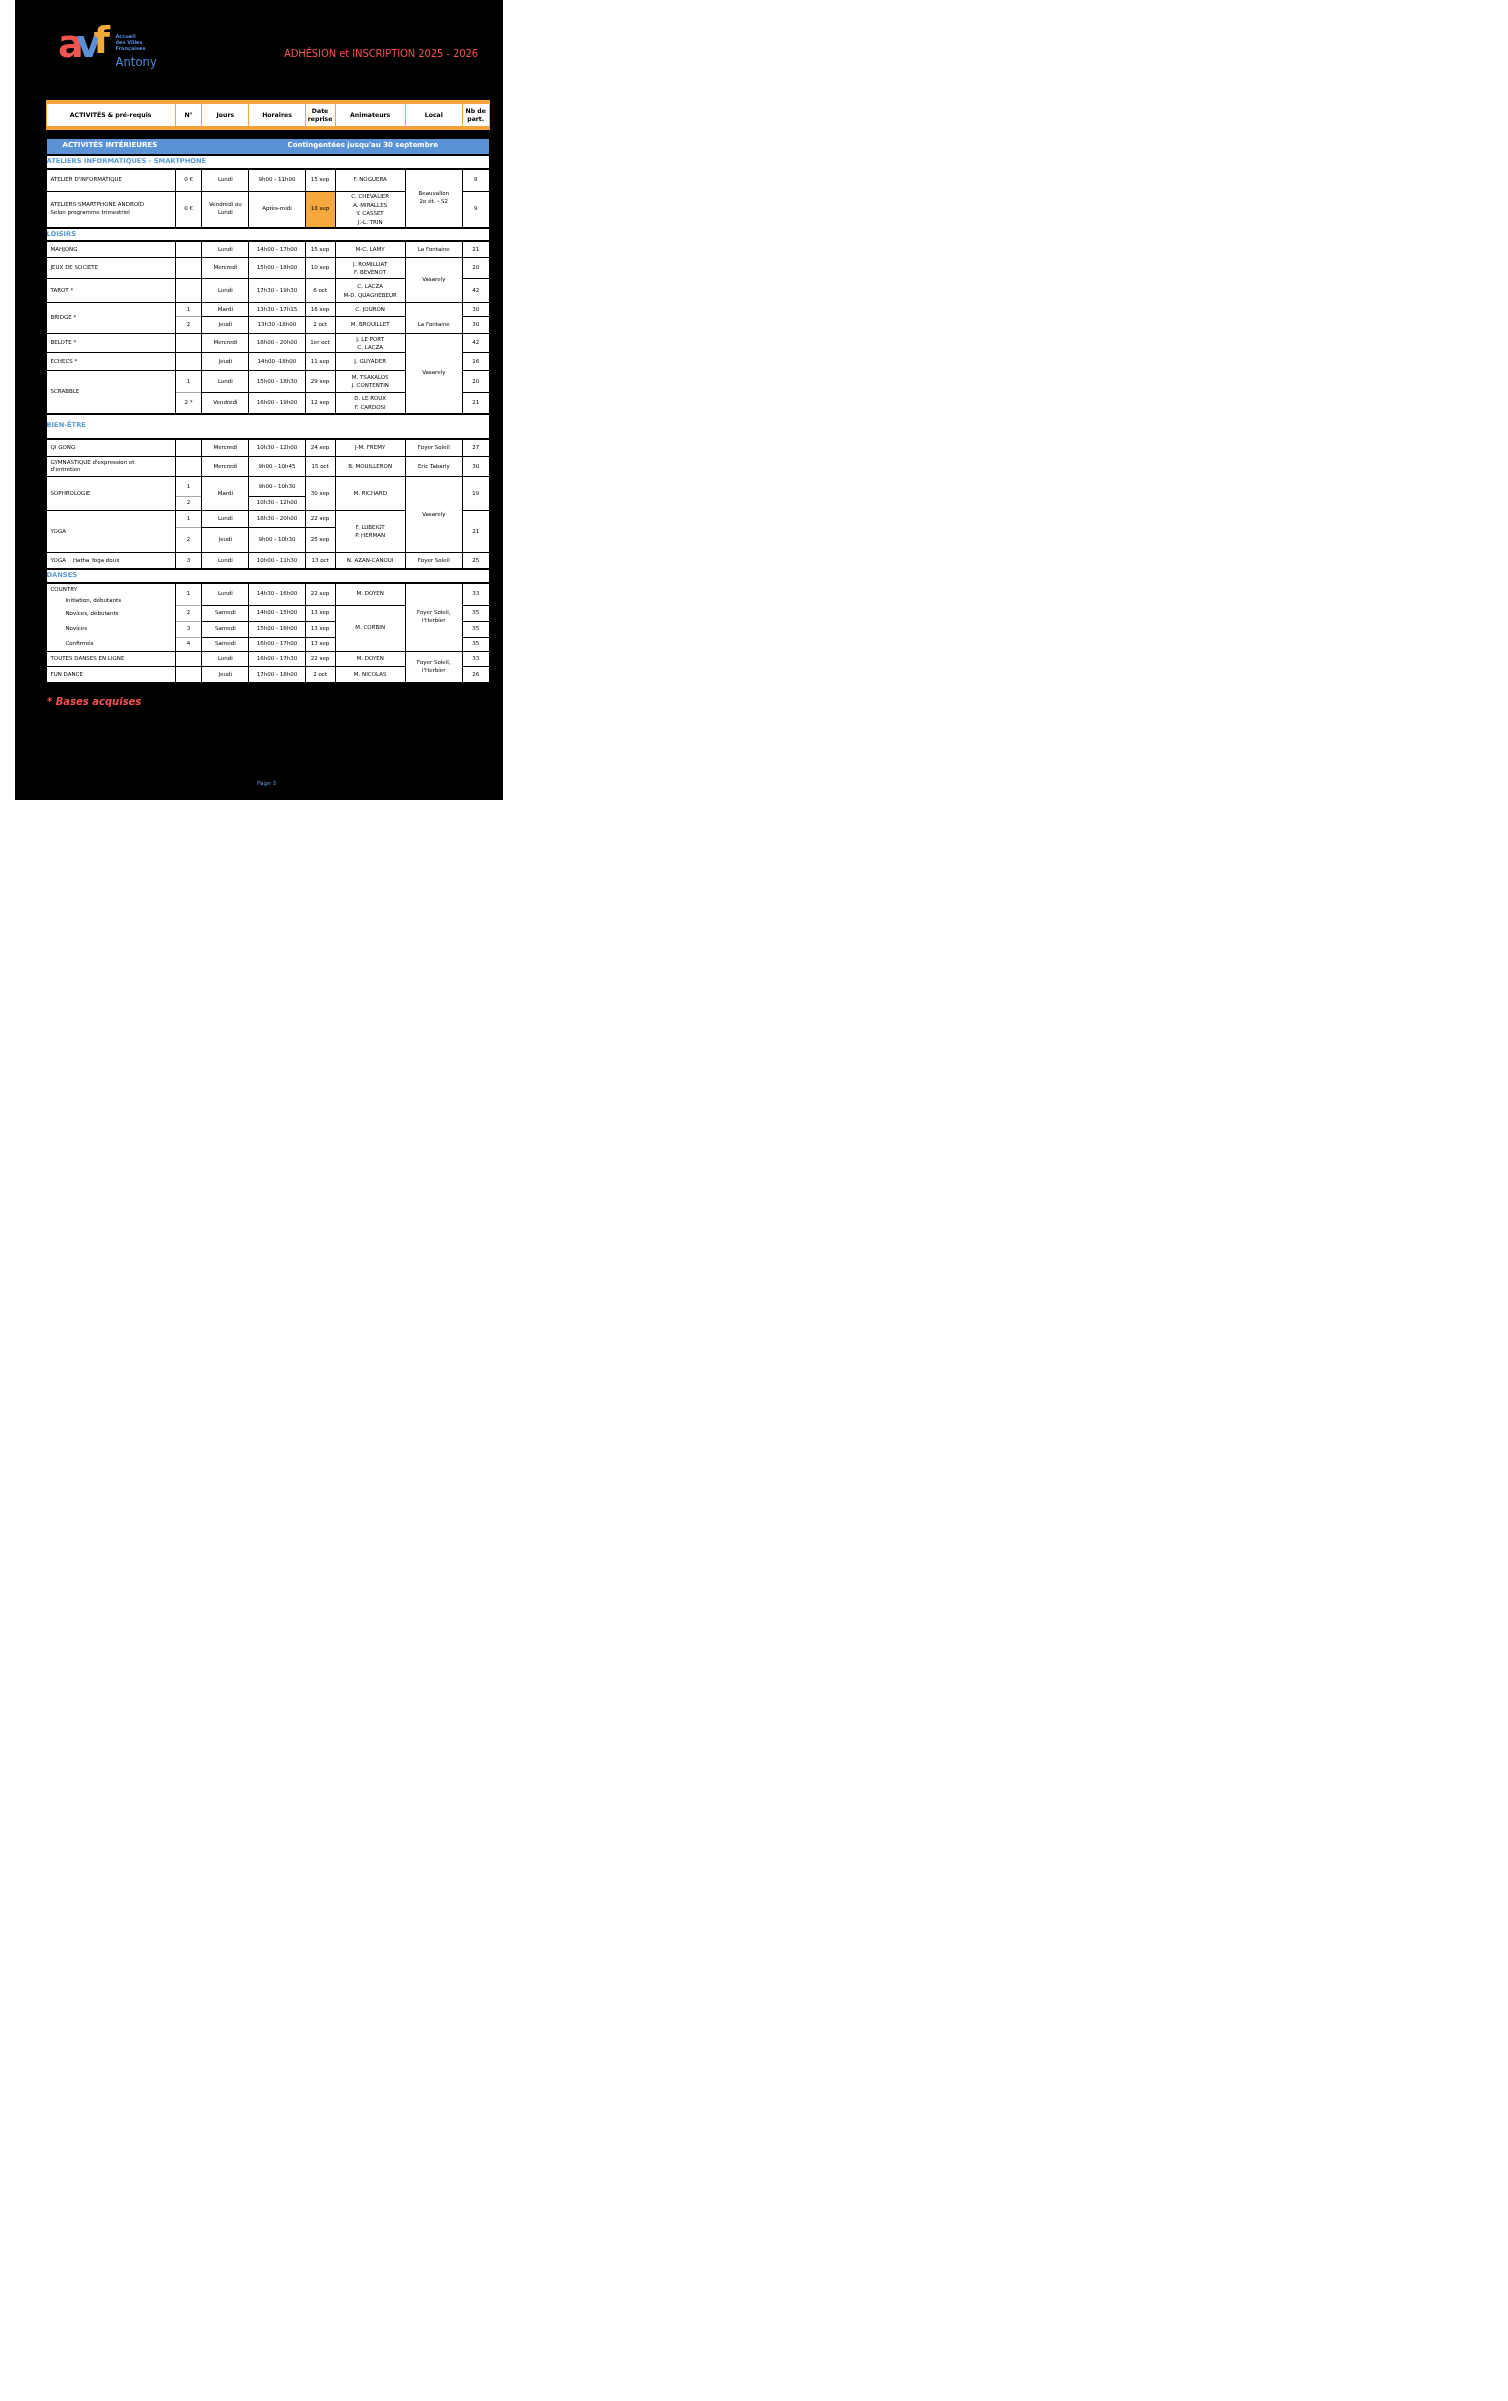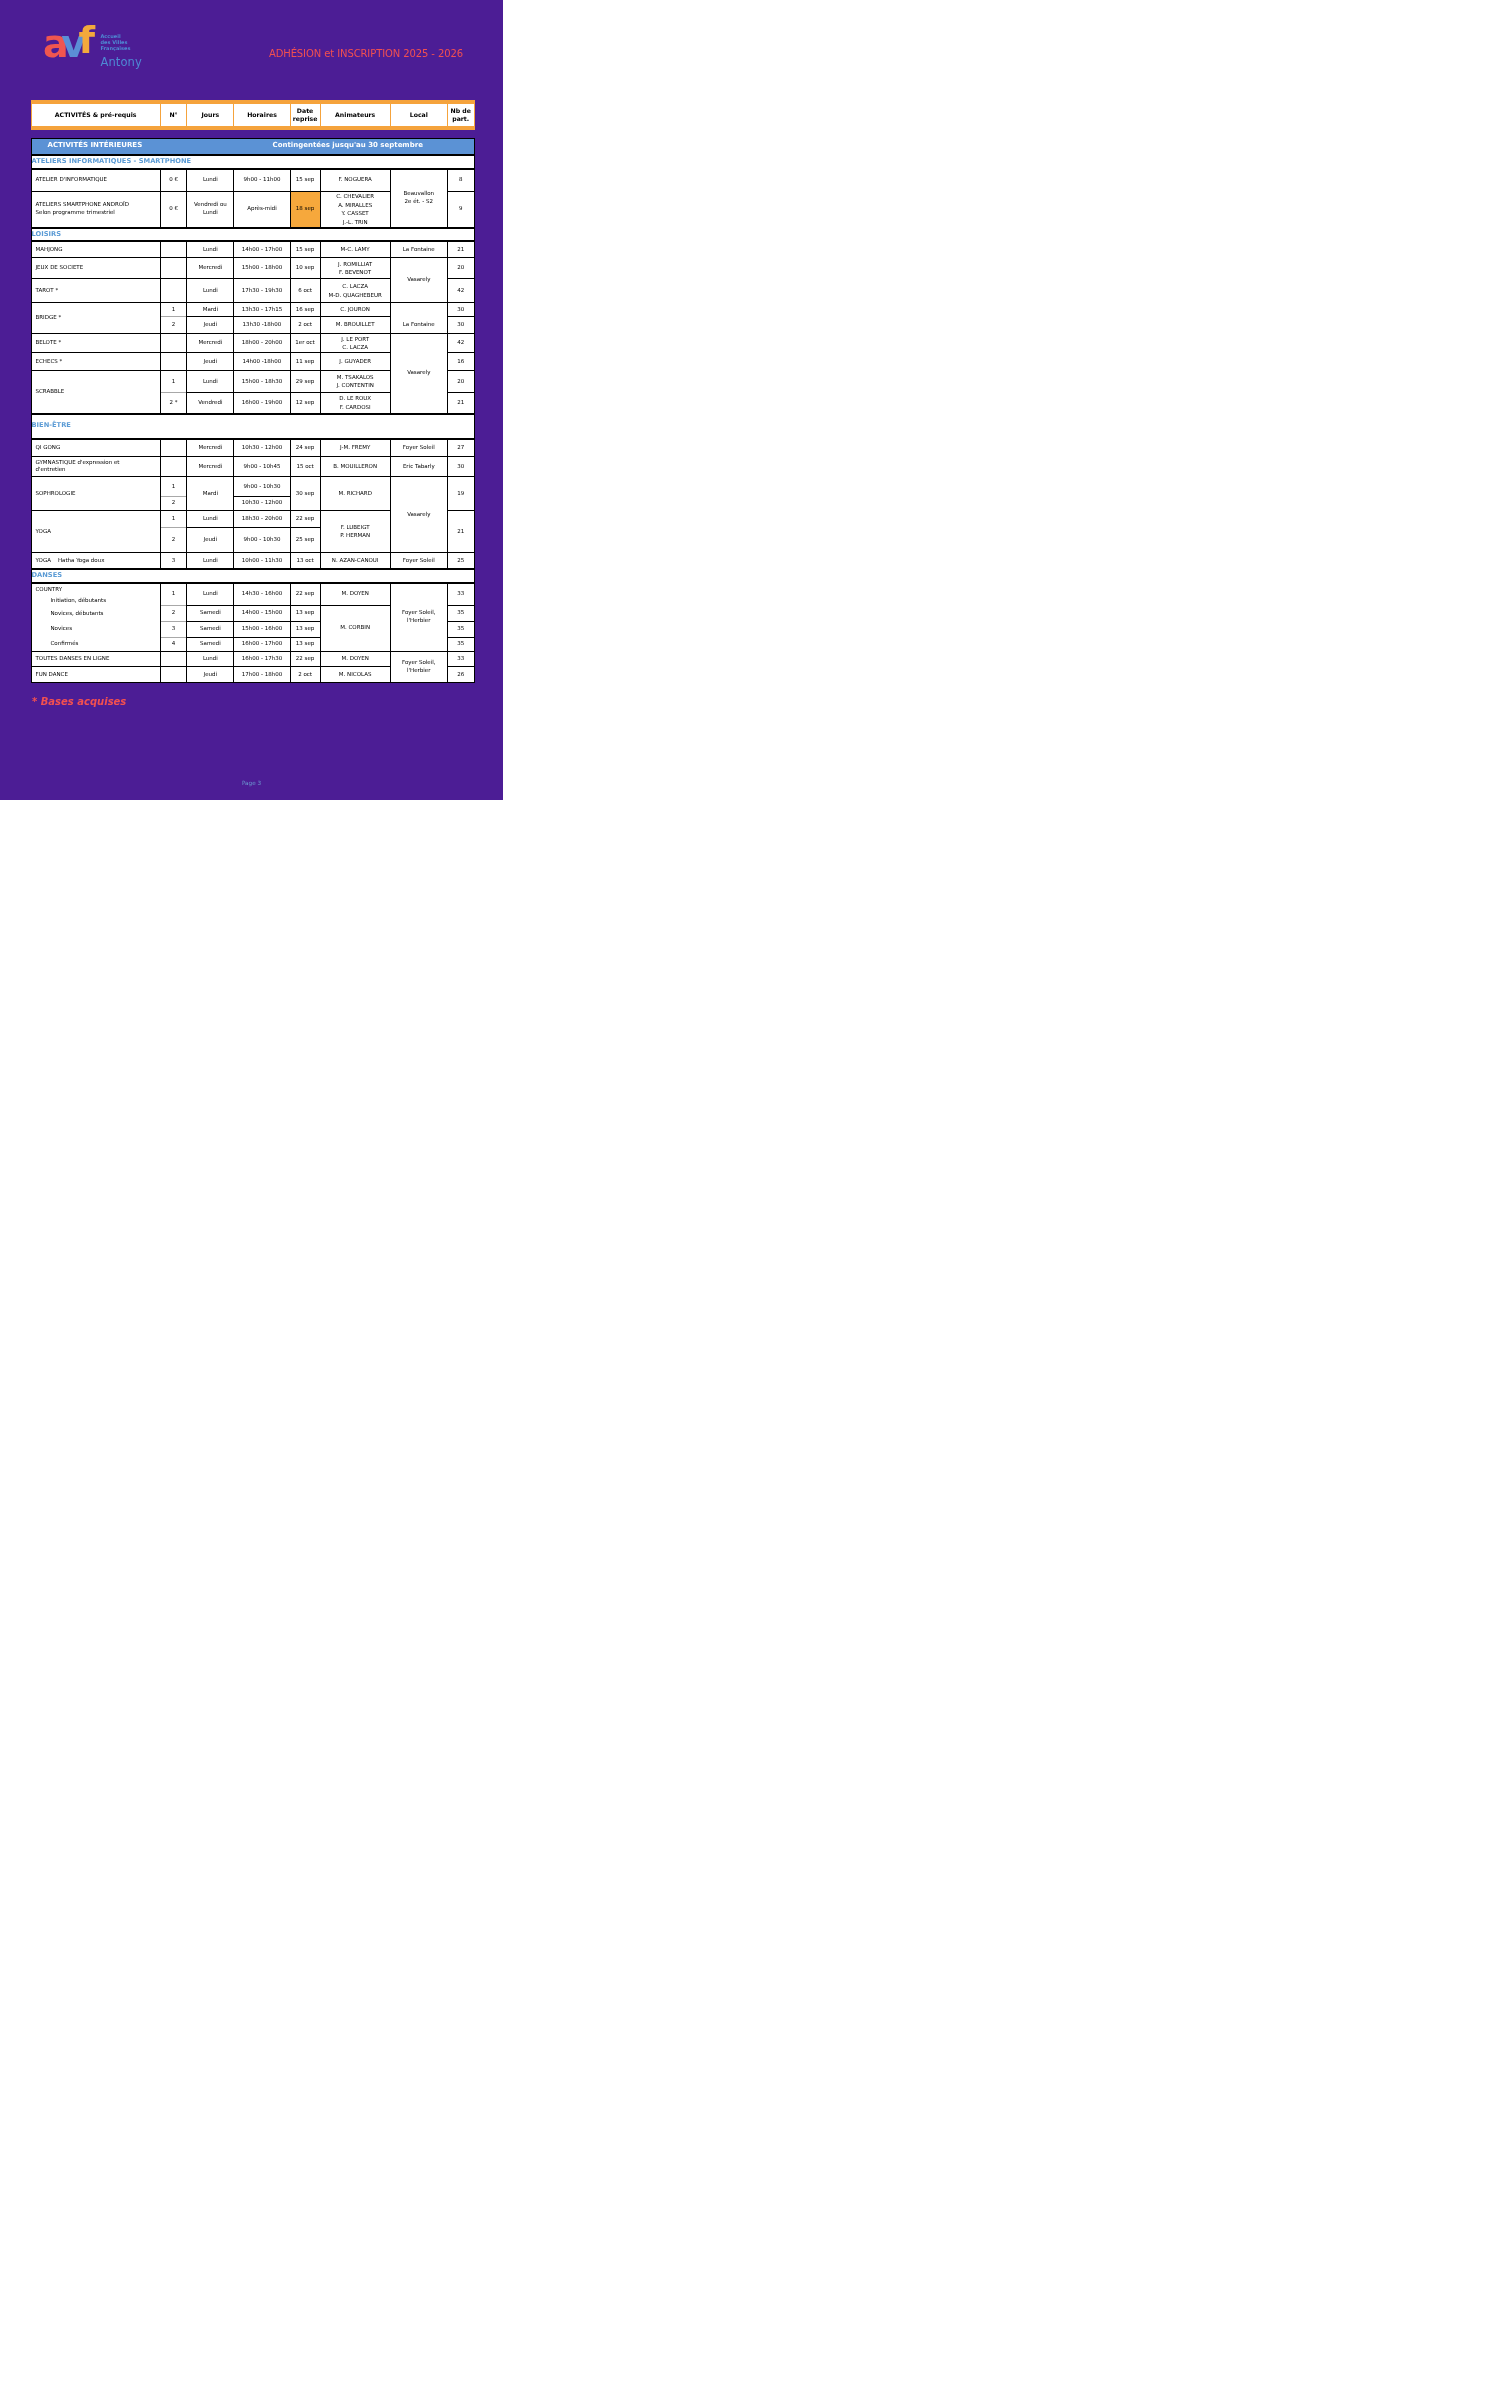--- a/index.html
+++ b/index.html
@@ -1,17 +1,17 @@
 <!DOCTYPE html>
 <html style="font-size:8px"><head>
 <meta charset="utf-8">
 <style>
   html,body { margin:0; padding:0; background:#ffffff; }
   body { width:503px; font-family:"DejaVu Sans","Liberation Sans",sans-serif; color:#000; }
-  .page { position:relative; width:503px; height:800px; background:#4c1d95; overflow:hidden; }
+  .page { position:relative; width:503px; height:800px; background:#000000; overflow:hidden;margin-left:15px; }
 
   
   .header-area { position:relative; height:100px; }
   .logo { position:absolute; left:43px; top:28px; display:flex; align-items:flex-start; }
   .avf { font-weight:bold; font-size:38px; line-height:0.85; letter-spacing:-7.5px; padding-right:11px; }
   .letter-a { color:#F0564F; }
   .letter-v { color:#5B8FD6; }
   .letter-f { color:#F3A93C; position:relative; top:-4px; }
   .logo-right { margin-left:2px; padding-top:5px; }
   .tagline { color:#4E8AD4; font-weight:bold; font-size:5px; line-height:1.2; }

